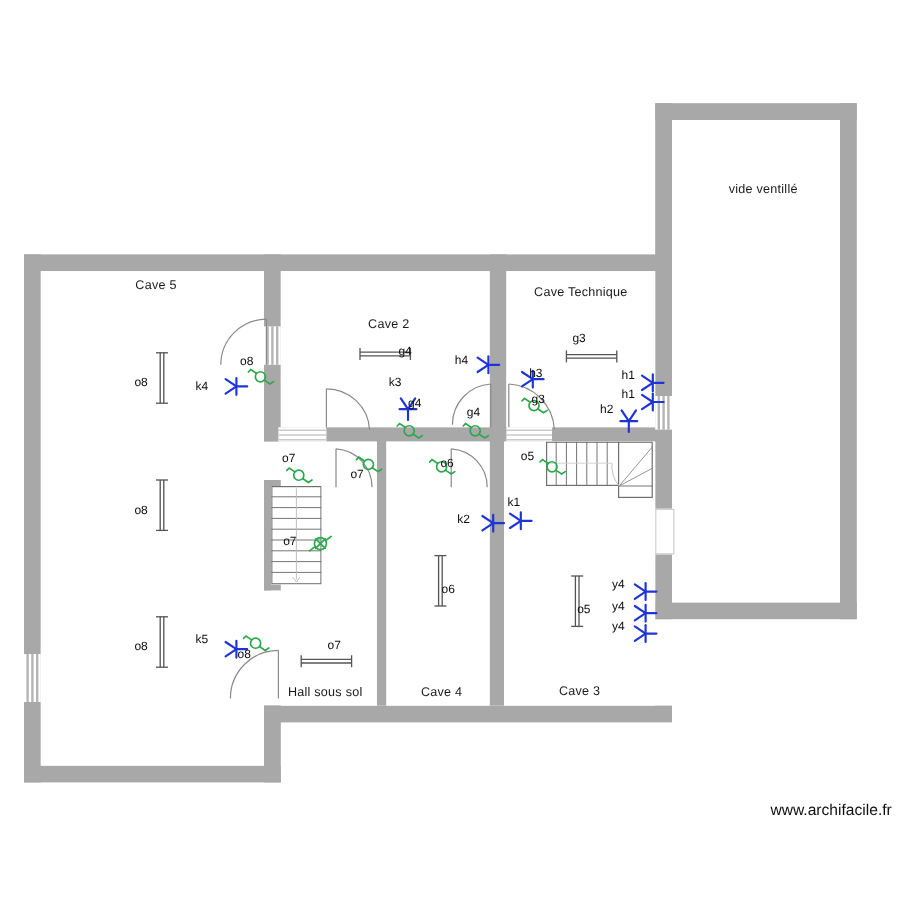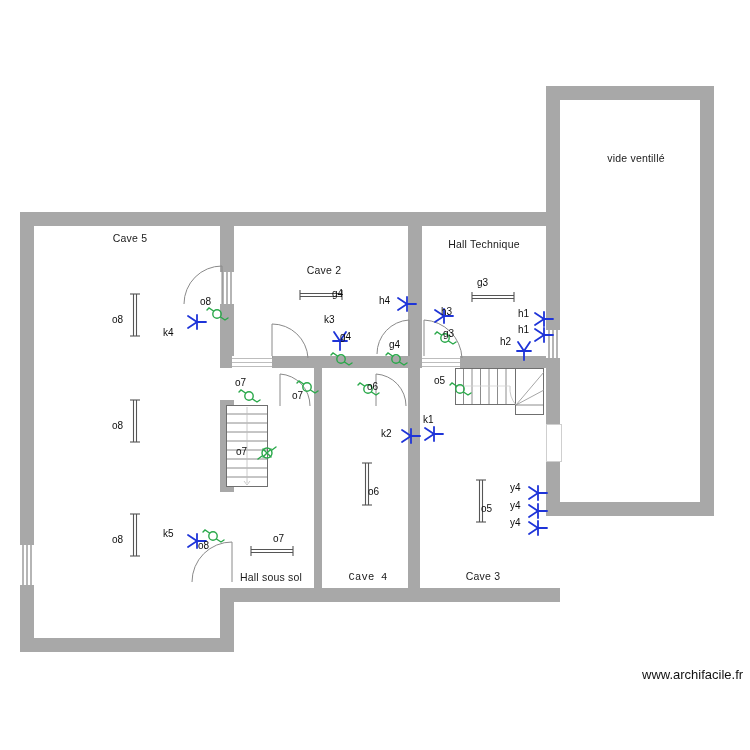--- a/index.html
+++ b/index.html
@@ -234,21 +234,21 @@
       <div class="sym" style="left: 186px; top: 314px;">
         <svg width="22" height="16" viewBox="0 0 22 16">
           <g stroke="#1e34d8" stroke-width="1.8" fill="none" stroke-linecap="round">
             <line x1="2" y1="2" x2="11" y2="8"></line>
             <line x1="2" y1="14" x2="11" y2="8"></line>
             <line x1="11" y1="1" x2="11" y2="15"></line>
             <line x1="11" y1="8" x2="20" y2="8"></line>
           </g>
         </svg>
       </div>
-      <div class="sym-label" style="left: 163px; top: 327px;">k4</div>
+      <div class="sym-label" style="left: 163px; top: 317px;">k4</div>
       <div class="sym" style="left: 128px; top: 292px;">
         <svg width="14" height="46" viewBox="0 0 14 46">
           <g stroke="#555555" stroke-width="1.1" fill="none">
             <line x1="2" y1="2" x2="12" y2="2"></line>
             <line x1="2" y1="44" x2="12" y2="44"></line>
             <line x1="5.5" y1="2" x2="5.5" y2="44"></line>
             <line x1="8.5" y1="2" x2="8.5" y2="44"></line>
           </g>
         </svg>
       </div>
@@ -552,21 +552,21 @@
             <line x1="11" y1="8" x2="20" y2="8"></line>
           </g>
         </svg>
       </div>
       <div class="sym-label" style="left: 510px; top: 517px;">y4</div>
     </div>
 
   <div id="label-layer">
       <div class="room-label" style="left: 130px; top: 232px;">Cave 5</div>
       <div class="room-label" style="left: 324px; top: 232px; margin-top: 32px;">Cave 2</div>
-      <div class="room-label" style="left: 484px; top: 238px;">Hall Technique</div>
+      <div class="room-label" style="left: 484px; top: 238px;">Cave Technique</div>
       <div class="room-label" style="left: 636px; top: 152px;">vide ventillé</div>
       <div class="room-label" style="left: 271px; top: 571px;">Hall sous sol</div>
-      <div class="room-label" style="left: 368px; top: 571px; font-family: Liberation Mono, monospace;">Cave 4</div>
+      <div class="room-label" style="left: 368px; top: 571px;">Cave 4</div>
       <div class="room-label" style="left: 483px; top: 570px;">Cave 3</div>
     </div>
 
   <div id="footer" style="left:642px; top:667px;text-align:right;">www.archifacile.fr</div>
 </div>
 
 </body></html>

